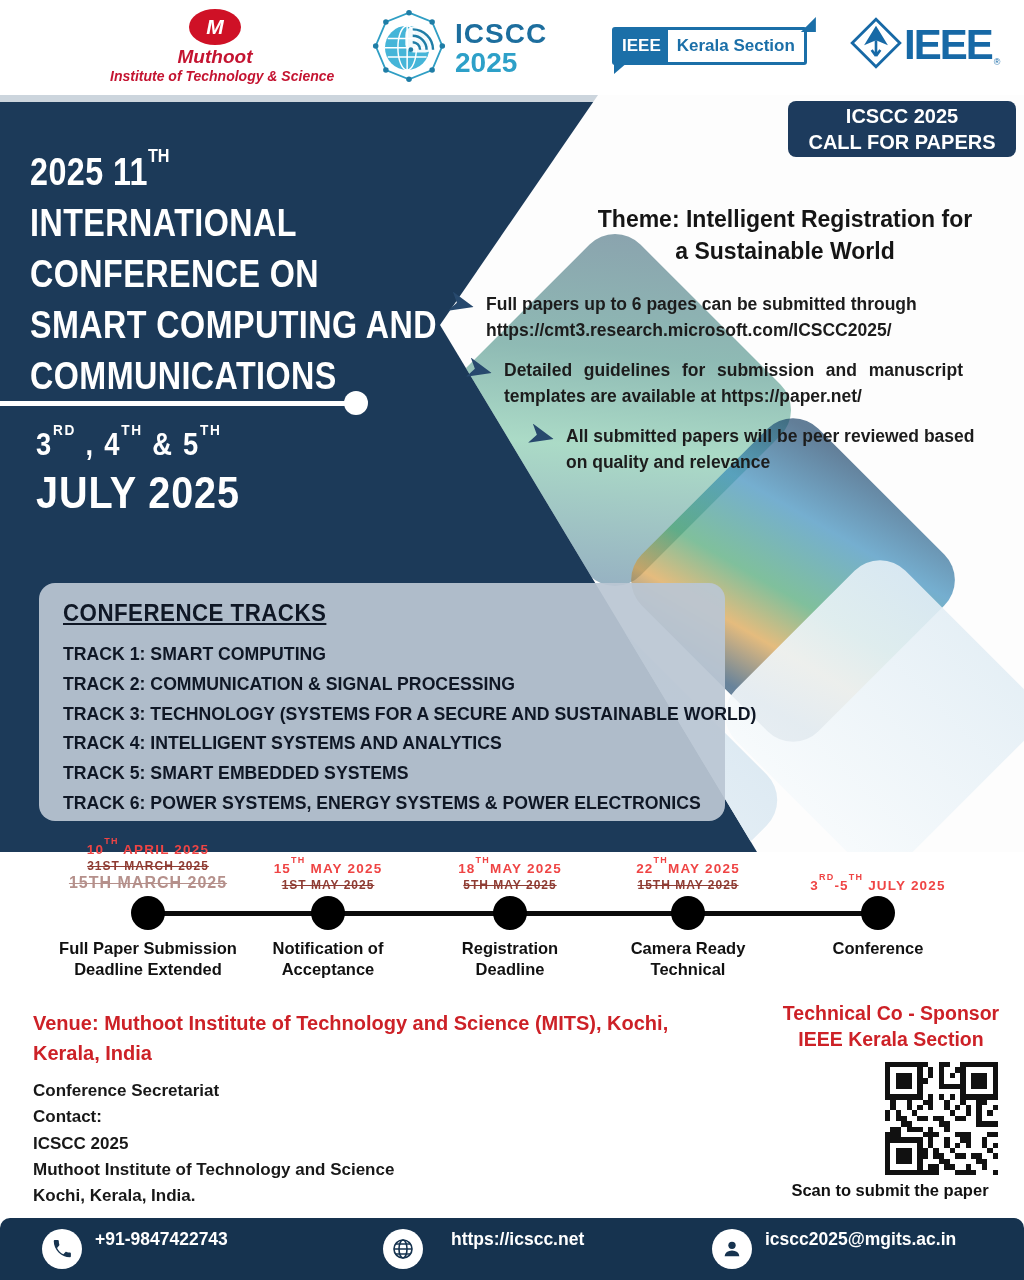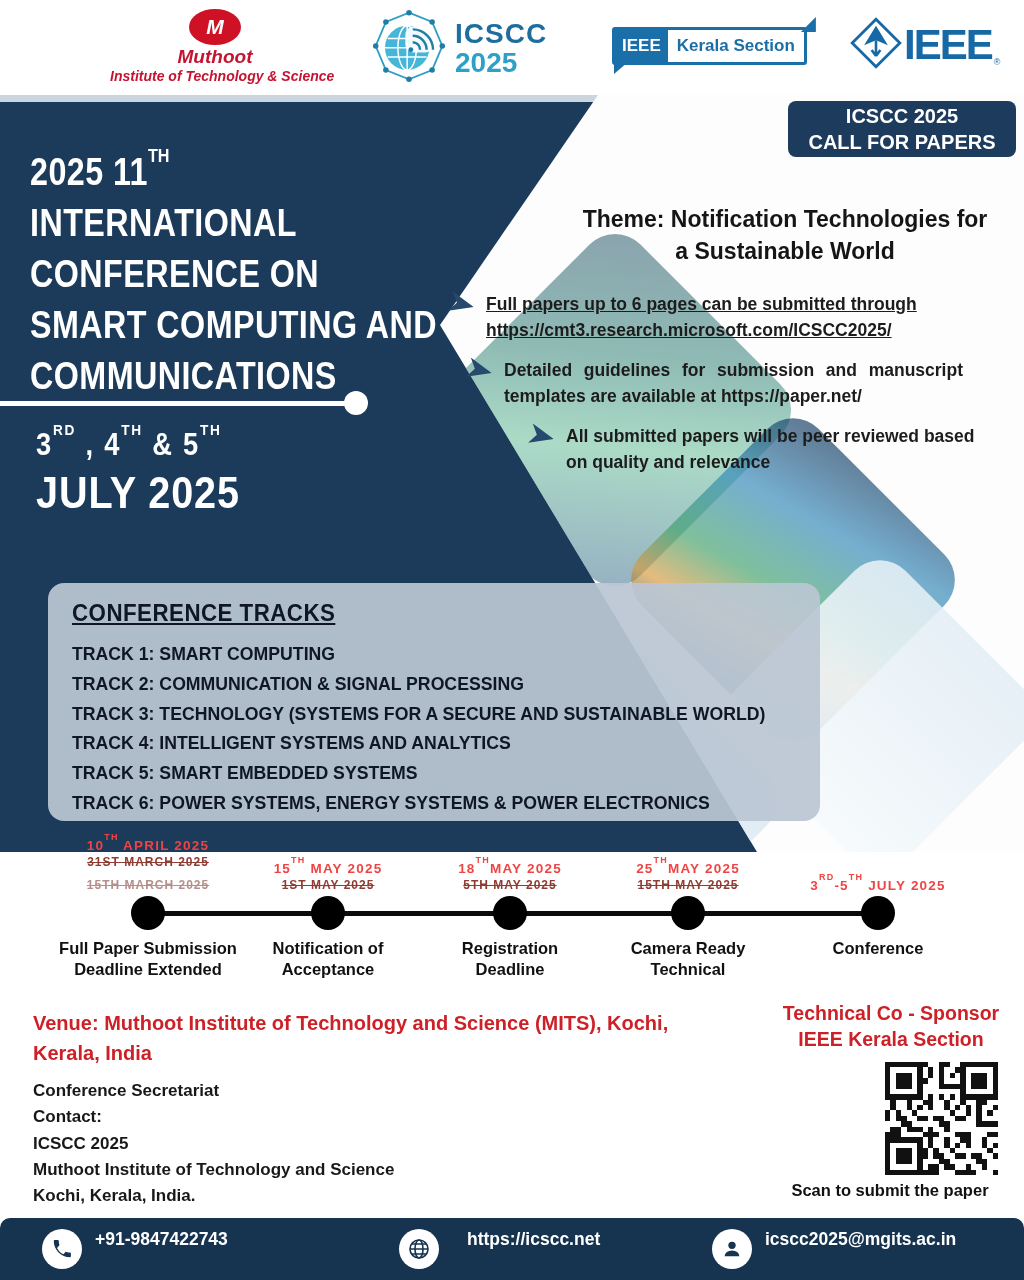--- a/index.html
+++ b/index.html
@@ -57,61 +57,61 @@
   .dates{position:absolute;left:36px;top:332px;color:#fff;transform:scaleX(.88);transform-origin:left top;}
   .d-line1{font-size:31px;font-weight:700;letter-spacing:2px;}
   .d-line1 sup{font-size:50%;position:relative;top:-.55em;}
   .d-line2{font-size:45px;font-weight:800;letter-spacing:1px;margin-top:4px;}
 
   .theme{position:absolute;left:555px;top:108px;width:460px;text-align:center;color:#151515;
          font-size:23px;font-weight:800;line-height:1.4;}
   .bullet{position:absolute;display:flex;gap:12px;color:#1c1c1c;font-size:17.5px;font-weight:700;line-height:1.5;}
   .dart{width:24px;height:20px;background:#27496d;flex:none;margin-top:3px;transform:rotate(14deg);
         clip-path:polygon(0 0,100% 50%,0 100%,28% 50%);}
-  .b0{left:450px;top:196px;width:500px;text-decoration:underline;}
+  .b0{left:450px;top:196px;width:500px;}
   .b1{left:468px;top:262px;width:495px;}
   .b1 .b-text{text-align:justify;}
   .b2{left:530px;top:328px;width:465px;}
   .notice{position:absolute;left:520px;top:384px;width:500px;text-align:center;color:#c9202a;
           font-weight:800;font-size:19.5px;line-height:1.42;}
 
-  .tracks{position:absolute;left:48px;top:488px;width:772px;height:238px;border-radius:16px;
+  .tracks{position:absolute;left:39px;top:488px;width:686px;height:238px;border-radius:16px;
           background:rgba(186,198,211,.93);padding:16px 0 0 24px;box-sizing:border-box;color:#0f1725;}
   .tracks-inner{transform:scaleX(.93);transform-origin:left top;white-space:nowrap;}
   .t-head{font-size:24px;font-weight:800;text-decoration:underline;letter-spacing:.5px;margin-bottom:12px;}
   .t-item{font-size:19px;font-weight:700;line-height:1.57;}
 
   
   .timeline{position:absolute;top:852px;left:0;width:1024px;height:148px;background:#fff;}
   .tl-line{position:absolute;left:145px;top:59px;width:737px;height:5px;background:#0b0b0b;}
   .tl-item{position:absolute;top:0;width:200px;height:148px;text-align:center;}
   .tl-dates{position:absolute;left:-10px;right:-10px;bottom:108px;}
   .tl-main{font-size:13.5px;font-weight:800;letter-spacing:1.2px;color:#ef4444;}
   .tl-main sup{font-size:9px;position:relative;top:-4px;}
   .tl-s1{font-size:12px;font-weight:700;color:#8f3c33;text-decoration:line-through;letter-spacing:1px;margin-top:3px;}
-  .tl-s2{font-size:12px;font-weight:700;color:#b5908b;text-decoration:line-through;letter-spacing:1px;margin-top:9px;}
+  .tl-s2{font-size:16px;font-weight:700;color:#b5908b;text-decoration:line-through;letter-spacing:1px;margin-top:1px;}
   .tl-dot{position:absolute;left:50%;margin-left:-17px;top:44px;width:34px;height:34px;background:#000;border-radius:50%;}
   .tl-label{position:absolute;top:86px;left:-14px;right:-14px;font-size:16.5px;font-weight:700;color:#111;
             white-space:pre-line;line-height:1.3;}
 
   
   .info{position:absolute;top:1000px;left:0;width:1024px;height:218px;background:#fff;}
   .venue{position:absolute;left:33px;top:8px;width:660px;color:#cd2127;font-size:20px;font-weight:800;line-height:1.5;}
   .contact{position:absolute;left:33px;top:78px;font-size:17px;font-weight:700;color:#181818;line-height:1.55;}
   .sponsor{position:absolute;left:765px;top:0;width:252px;text-align:center;color:#cd2127;
            font-weight:800;font-size:19.5px;line-height:1.35;}
   .qr{position:absolute;left:885px;top:62px;width:113px;height:113px;background:#fff;
       display:grid;grid-template-columns:repeat(21,1fr);grid-template-rows:repeat(21,1fr);}
   .qr div{background:#fff;} .qr div.on{background:#111;}
   .scan{position:absolute;left:762px;top:181px;width:256px;text-align:center;font-size:16.5px;font-weight:700;color:#111;}
 
   
   .footer{position:absolute;top:1218px;left:0;width:1024px;height:62px;background:#16334f;border-radius:10px 10px 0 0;}
   .f-item{position:absolute;top:11px;display:flex;align-items:flex-start;gap:13px;color:#fff;font-weight:700;font-size:17.5px;}
-  .f-phone{left:42px;} .f-web{left:399px;gap:28px;} .f-mail{left:712px;}
+  .f-phone{left:42px;} .f-web{left:383px;gap:28px;} .f-mail{left:712px;}
   .f-icon{width:40px;height:40px;border-radius:50%;background:#fff;display:flex;align-items:center;justify-content:center;flex:none;}
 </style>
 </head>
 <body>
 
 <div class="poster">
 
   <div class="header">
     <div class="logo-muthoot">
       <div class="m-oval">M</div>
@@ -190,21 +190,21 @@
 
     <div class="hr-line"></div>
     <div class="hr-dot"></div>
 
     <div class="dates">
       <div class="d-line1"><span>3</span><sup>RD</sup><span> , 4</span><sup>TH</sup><span> &amp; 5</span><sup>TH</sup></div>
       <div class="d-line2">JULY 2025</div>
     </div>
 
     <div class="theme">
-      <div>Theme: Notification Technologies for</div>
+      <div>Theme: Intelligent Registration for</div>
       <div>a Sustainable World</div>
     </div>
 
     <div class="bullet b0">
       <div class="dart"></div>
       <div class="b-text">Full papers up to 6 pages can be submitted through https://cmt3.research.microsoft.com/ICSCC2025/</div>
     </div>
     <div class="bullet b1">
       <div class="dart"></div>
       <div class="b-text">Detailed guidelines for submission and manuscript templates are available at https://paper.net/</div>
@@ -257,21 +257,21 @@
         <div class="tl-main"><span>18</span><sup>TH</sup><span>MAY 2025</span></div>
         <div class="tl-s1">5TH MAY 2025</div>
       </div>
       <div class="tl-dot"></div>
       <div class="tl-label">Registration
 Deadline</div>
     </div>
 
     <div class="tl-item" style="left:588px;">
       <div class="tl-dates">
-        <div class="tl-main"><span>25</span><sup>TH</sup><span>MAY 2025</span></div>
+        <div class="tl-main"><span>22</span><sup>TH</sup><span>MAY 2025</span></div>
         <div class="tl-s1">15TH MAY 2025</div>
       </div>
       <div class="tl-dot"></div>
       <div class="tl-label">Camera Ready
 Technical</div>
     </div>
 
     <div class="tl-item" style="left:778px;">
       <div class="tl-dates">
         <div class="tl-main"><span>3</span><sup>RD</sup><span>-5</span><sup>TH</sup><span> JULY 2025</span></div>

